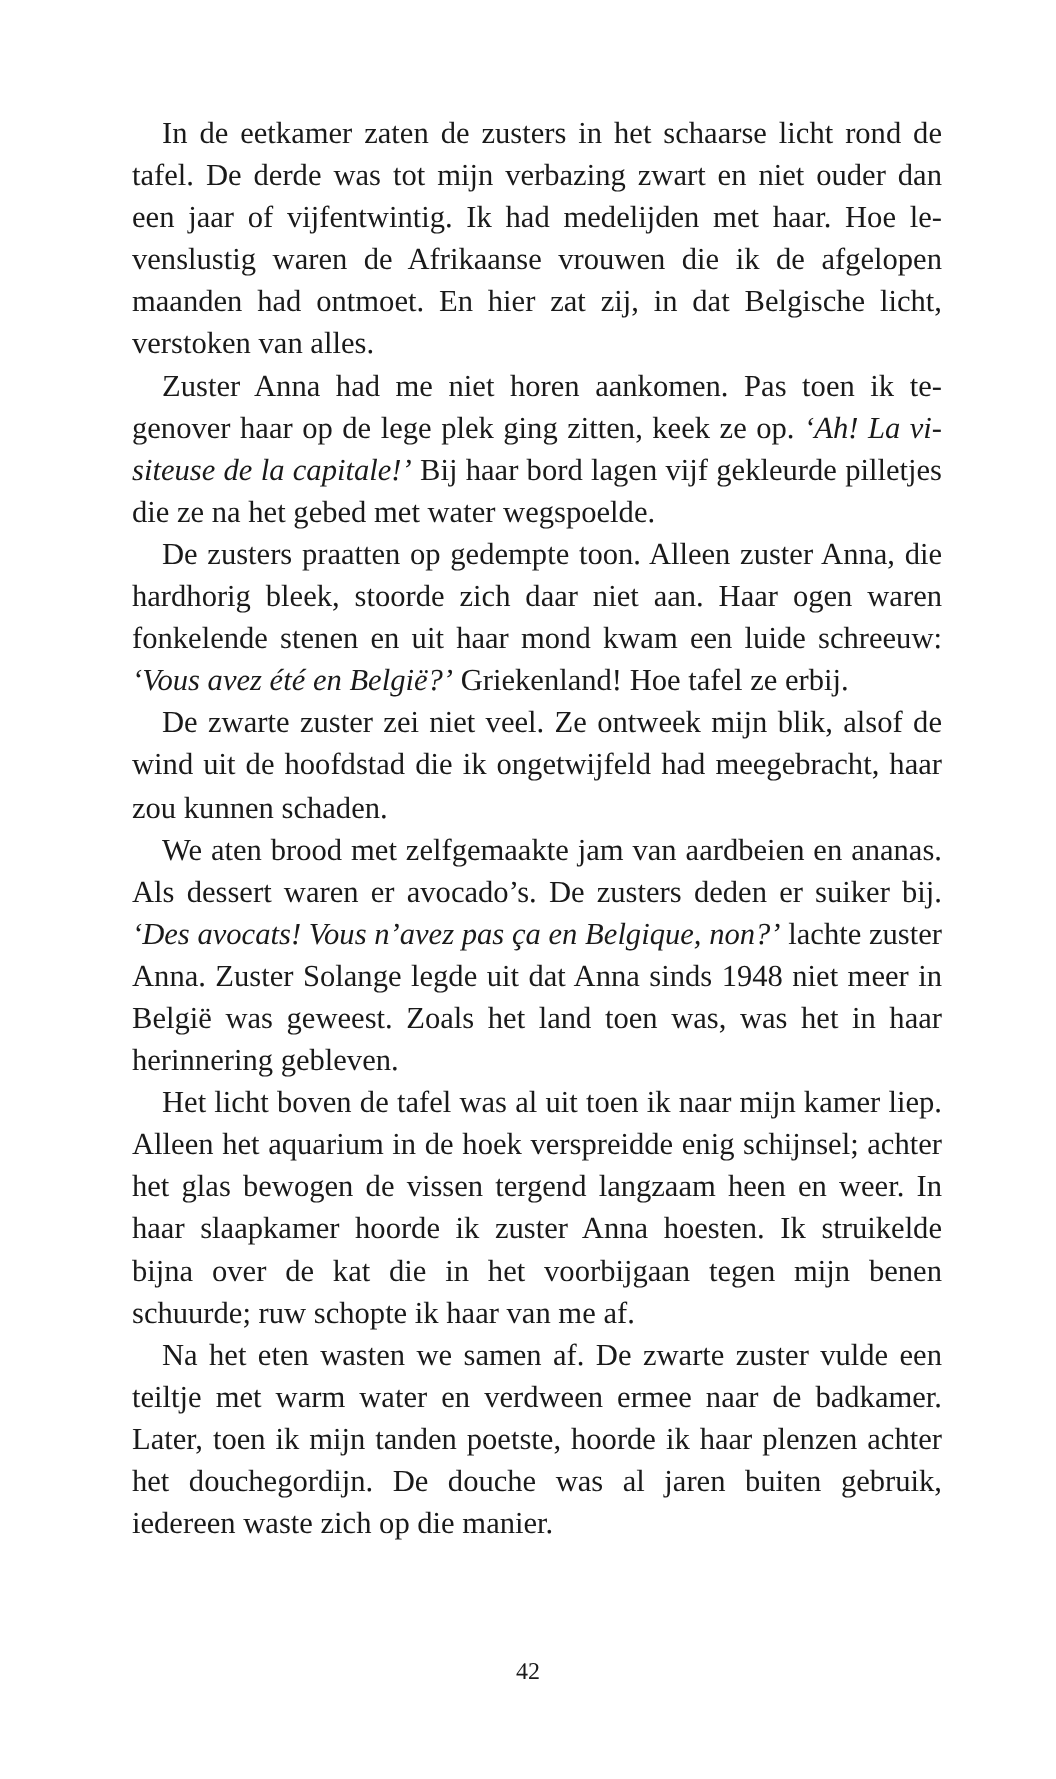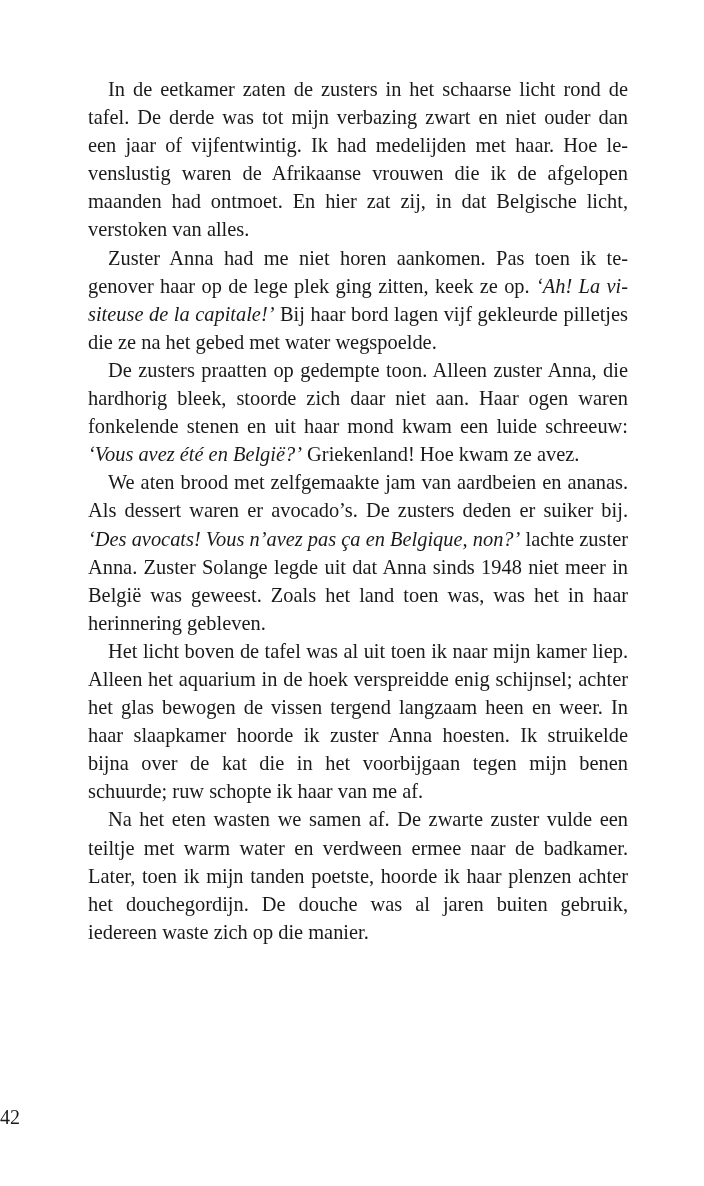--- a/index.html
+++ b/index.html
@@ -30,38 +30,41 @@
       text-indent: 20px;
     }
     .para em {
       font-style: italic;
     }
     .page-number {
       position: absolute;
       left: 0;
       width: 704px;
       top: 1106px;
-      text-align: left;
+      text-align: center;
       font-family: "Liberation Serif", "DejaVu Serif", serif;
-      font-size: 20px;
+      font-size: 16px;
       color: #1a1a1a;
     }
   </style>
 </head>
 <body>
 
 <div class="page-body">
   <p class="para">
     <span>In de eetkamer zaten de zusters in het schaarse licht rond de tafel. De derde was tot mijn verbazing zwart en niet ouder dan een jaar of vijfentwintig. Ik had medelijden met haar. Hoe le­venslustig waren de Afrikaanse vrouwen die ik de afgelopen maanden had ontmoet. En hier zat zij, in dat Belgische licht, verstoken van alles.</span>
   </p>
   <p class="para">
     <span>Zuster Anna had me niet horen aankomen. Pas toen ik te­genover haar op de lege plek ging zitten, keek ze op. </span><em>‘Ah! La vi­siteuse de la capitale!’</em><span> Bij haar bord lagen vijf gekleurde pilletjes die ze na het gebed met water wegspoelde.</span>
   </p>
   <p class="para">
-    <span>De zusters praatten op gedempte toon. Alleen zuster Anna, die hardhorig bleek, stoorde zich daar niet aan. Haar ogen wa­ren fonkelende stenen en uit haar mond kwam een luide schreeuw: </span><em>‘Vous avez été en België?’</em><span> Griekenland! Hoe kwam ze avez.</span>
+    <span>De zusters praatten op gedempte toon. Alleen zuster Anna, die hardhorig bleek, stoorde zich daar niet aan. Haar ogen wa­ren fonkelende stenen en uit haar mond kwam een luide schreeuw: </span><em>‘Vous avez été en België?’</em><span> Griekenland! Hoe tafel ze erbij.</span>
+  </p>
+  <p class="para">
+    <span>De zwarte zuster zei niet veel. Ze ontweek mijn blik, alsof de wind uit de hoofdstad die ik ongetwijfeld had meegebracht, haar zou kunnen schaden.</span>
   </p>
   <p class="para">
     <span>We aten brood met zelfgemaakte jam van aardbeien en ana­nas. Als dessert waren er avocado’s. De zusters deden er suiker bij. </span><em>‘Des avocats! Vous n’avez pas ça en Belgique, non?’</em><span> lachte zus­ter Anna. Zuster Solange legde uit dat Anna sinds 1948 niet meer in België was geweest. Zoals het land toen was, was het in haar herinnering gebleven.</span>
   </p>
   <p class="para">
     <span>Het licht boven de tafel was al uit toen ik naar mijn kamer liep. Alleen het aquarium in de hoek verspreidde enig schijnsel; achter het glas bewogen de vissen tergend langzaam heen en weer. In haar slaapkamer hoorde ik zuster Anna hoesten. Ik struikelde bijna over de kat die in het voorbijgaan tegen mijn benen schuurde; ruw schopte ik haar van me af.</span>
   </p>
   <p class="para">
     <span>Na het eten wasten we samen af. De zwarte zuster vulde een teiltje met warm water en verdween ermee naar de badkamer. Later, toen ik mijn tanden poetste, hoorde ik haar plenzen ach­ter het douchegordijn. De douche was al jaren buiten gebruik, iedereen waste zich op die manier.</span>
   </p>

